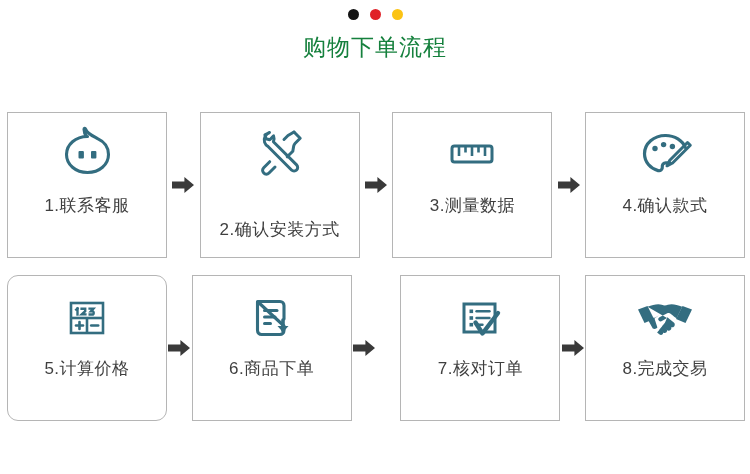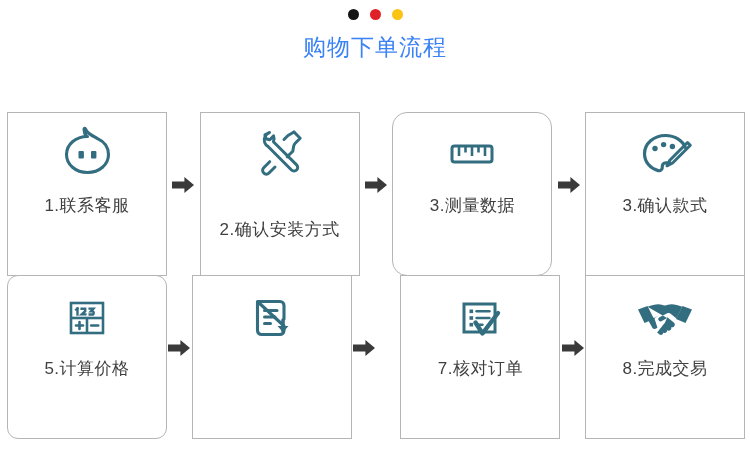--- a/index.html
+++ b/index.html
@@ -34,21 +34,21 @@
   .dot {
     width: 11px;
     height: 11px;
     border-radius: 50%;
     display: block;
   }
   .page-title {
     margin-top: 11px;
     font-size: 23px;
     line-height: 28px;
-    color: #3b82f6;
+    color: #15803d;
     letter-spacing: 1px;
     font-weight: 400;
   }
 
   
   .flow {
     position: absolute;
     left: 7px;
     top: 112px;
     width: 738px;
@@ -56,21 +56,21 @@
   .flow-row {
     display: flex;
     align-items: stretch;
     height: 146px;
   }
   .flow-row + .flow-row {
     margin-top: 17px;
   }
   .card {
     width: 160px;
-    height: 164px;
+    height: 146px;
     box-sizing: border-box;
     border: 1px solid #b5b5b5;
     background: #ffffff;
     display: flex;
     flex-direction: column;
     justify-content: flex-start;
     flex: 0 0 160px;
   }
   .card-icon {
     height: 82px;
@@ -149,21 +149,21 @@
         </div>
         <div class="card-label">2.确认安装方式</div>
       </div>
 
       <div class="connector">
         <svg class="arrow-icon" width="24" height="18" viewBox="0 0 24 18">
           <path d="M1 5.4 H13.4 V1 L23 9 L13.4 17 V12.6 H1 Z" fill="#3a3a3a"></path>
         </svg>
       </div>
 
-      <div class="card" style="border-color: rgb(181, 181, 181); border-radius: 15px;">
+      <div class="card" style="border-color: rgb(181, 181, 181);">
         <div class="card-icon">
           <svg width="58" height="56" viewBox="0 0 58 56" fill="none">
             <rect x="9" y="20" width="40" height="16" rx="2.5" stroke="#336d80" stroke-width="3.0"></rect>
             <g stroke="#336d80" stroke-width="2.6" stroke-linecap="butt">
               <path d="M16 20.5 V30"></path>
               <path d="M22.5 20.5 V26.5"></path>
               <path d="M29 20.5 V30"></path>
               <path d="M35.5 20.5 V26.5"></path>
               <path d="M42 20.5 V30"></path>
             </g>
@@ -182,21 +182,21 @@
         <div class="card-icon">
           <svg width="58" height="56" viewBox="0 0 58 56" fill="none">
             <path d="M29.5 9.5 C17.8 9.5 8.5 17.6 8.5 27.8 C8.5 36.0 14.4 42.6 22.1 44.6 C24.6 45.3 26.6 43.3 26.3 40.9 C26.0 38.7 27.5 36.8 29.7 36.8 L34.0 36.8" stroke="#336d80" stroke-width="3.2" stroke-linecap="round" stroke-linejoin="round"></path>
             <path d="M29.5 9.5 C38.8 9.5 46.6 14.6 49.3 21.5" stroke="#336d80" stroke-width="3.2" stroke-linecap="round"></path>
             <circle cx="19.0" cy="22.5" r="2.7" fill="#336d80"></circle>
             <circle cx="27.6" cy="18.6" r="2.7" fill="#336d80"></circle>
             <circle cx="36.4" cy="20.5" r="2.7" fill="#336d80"></circle>
             <path d="M51.5 16.5 L33.8 34.2 L31.0 39.8 L36.6 37.0 L54.3 19.3 Z" stroke="#336d80" stroke-width="3.0" stroke-linejoin="round" fill="none"></path>
           </svg>
         </div>
-        <div class="card-label">3.确认款式</div>
+        <div class="card-label">4.确认款式</div>
       </div>
 
     </div>
 
     <div class="flow-row">
 
       <div class="card" style="border-color: rgb(181, 181, 181); border-radius: 11px;">
         <div class="card-icon">
           <svg width="58" height="56" viewBox="0 0 58 56" fill="none">
             <rect x="13" y="14" width="32" height="30" stroke="#336d80" stroke-width="2.6"></rect>
@@ -230,20 +230,21 @@
             <path d="M14.5 12.5 H37.0 C39.2 12.5 41.0 14.3 41.0 16.5 V30.0 M41.0 37.0 V41.5 C41.0 43.7 39.2 45.5 37.0 45.5 H18.5 C16.3 45.5 14.5 43.7 14.5 41.5 V12.5 Z" stroke="#336d80" stroke-width="3.1" stroke-linecap="round" stroke-linejoin="round"></path>
             <g stroke="#336d80" stroke-width="3.0" stroke-linecap="round">
               <path d="M21.5 21.5 H34.0"></path>
               <path d="M21.5 28.0 H32.0"></path>
               <path d="M21.5 34.5 H27.5"></path>
             </g>
             <path d="M40.0 31.0 V42.0" stroke="#336d80" stroke-width="3.6" stroke-linecap="round"></path>
             <path d="M34.5 37.0 L40.0 43.2 L45.5 37.0 Z" fill="#336d80"></path>
           </svg>
         </div>
+        <div class="card-label">6.商品下单</div>
       </div>
 
       <div class="connector">
         <svg class="arrow-icon" width="24" height="18" viewBox="0 0 24 18">
           <path d="M1 5.4 H13.4 V1 L23 9 L13.4 17 V12.6 H1 Z" fill="#3a3a3a"></path>
         </svg>
       </div>
 
       <div class="card" style="border-color: rgb(181, 181, 181); margin-left: 24px;">
         <div class="card-icon">

